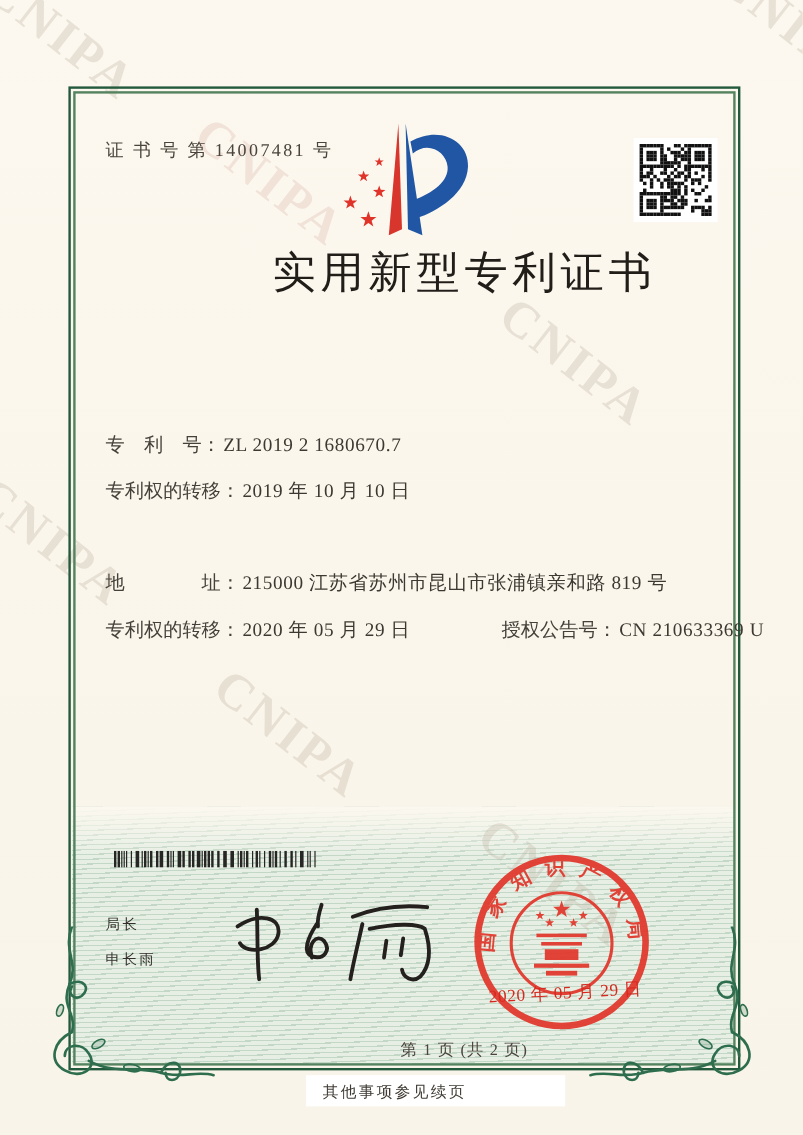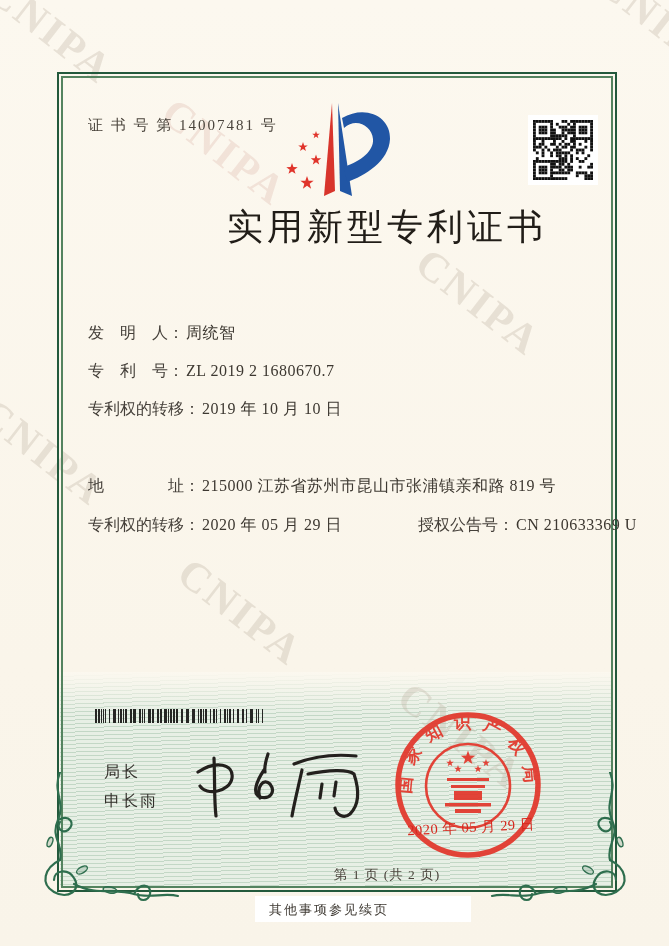--- a/index.html
+++ b/index.html
@@ -23,22 +23,22 @@
   .cert-no{position:absolute;left:88px;top:116px;font-size:15px;letter-spacing:2px;color:#4a443c;}
   .title{position:absolute;left:57px;top:203px;width:660px;text-align:center;font-size:36px;font-weight:normal;
          letter-spacing:4px;color:#211d18;}
   .row{position:absolute;left:88px;font-size:16px;white-space:nowrap;}
   .row .lab{color:#45403a;}
   .row .val{color:#3d3831;margin-left:2px;letter-spacing:0.5px;}
   .grant2{position:absolute;left:330px;top:0;}
   .paras{position:absolute;left:88px;top:550px;width:494px;font-size:15px;line-height:20px;text-align:justify;color:#443e37;}
   .paras p{margin:0;text-indent:2em;}
   .qr-box{position:absolute;left:528px;top:115px;width:70px;height:70px;background:#ffffff;z-index:3;}
-  .sig-label{position:absolute;left:104px;font-family:Liberation Mono, monospace;
-             font-size:16px;letter-spacing:2px;color:#33302b;}
+  .sig-label{position:absolute;left:88px;font-family:Liberation Mono, monospace;
+             font-size:12px;letter-spacing:2px;color:#33302b;}
   .page-no{position:absolute;left:57px;top:866px;width:660px;text-align:center;font-size:13.5px;letter-spacing:1px;color:#4a443c;}
   .note-strip{position:absolute;left:255px;top:896px;width:216px;height:26px;background:#ffffff;z-index:4;}
   .note-strip span{display:block;padding:5px 0 0 14px;font-size:13px;letter-spacing:2px;color:#3f3a33;}
   .seal-wrap{position:absolute;left:393px;top:710px;width:150px;height:150px;z-index:6;opacity:0.93;}
   .seal-date{position:absolute;left:396px;top:818px;width:150px;text-align:center;font-size:14.5px;
              color:#d6281e;transform:rotate(-3deg);z-index:6;letter-spacing:0.5px;white-space:nowrap;}
   .flourish{position:absolute;z-index:4;pointer-events:none;}
   svg{display:block;}
 </style>
 </head>
@@ -313,23 +313,20 @@
           <rect x="33.57142857142857" y="62.142857142857146" width="2.857142857142857" height="2.857142857142857" fill="#111"></rect>
           <rect x="36.42857142857143" y="62.142857142857146" width="2.857142857142857" height="2.857142857142857" fill="#111"></rect>
           <rect x="56.42857142857143" y="62.142857142857146" width="2.857142857142857" height="2.857142857142857" fill="#111"></rect>
           <rect x="59.285714285714285" y="62.142857142857146" width="2.857142857142857" height="2.857142857142857" fill="#111"></rect>
           <rect x="62.142857142857146" y="62.142857142857146" width="2.857142857142857" height="2.857142857142857" fill="#111"></rect>
         </svg>
     </div>
 
     <div class="title">实用新型专利证书</div>
 
-    <div class="row" style="top:323px">
-      <span class="lab">发　明　人：</span><span class="val">周统智</span>
-    </div>
     <div class="row" style="top:361px">
       <span class="lab">专　利　号：</span><span class="val">ZL 2019 2 1680670.7</span>
     </div>
     <div class="row" style="top:399px">
       <span class="lab">专利权的转移：</span><span class="val">2019 年 10 月 10 日</span>
     </div>
     <div class="row" style="top:476px">
       <span class="lab">地　　　　址：</span><span class="val">215000 江苏省苏州市昆山市张浦镇亲和路 819 号</span>
     </div>
     <div class="row" style="top:515px">

